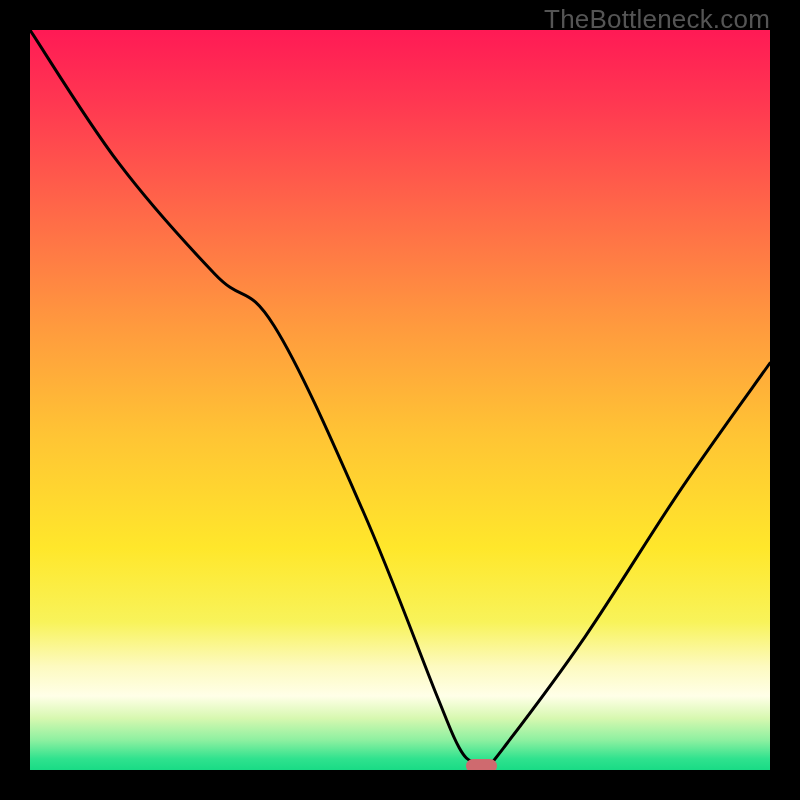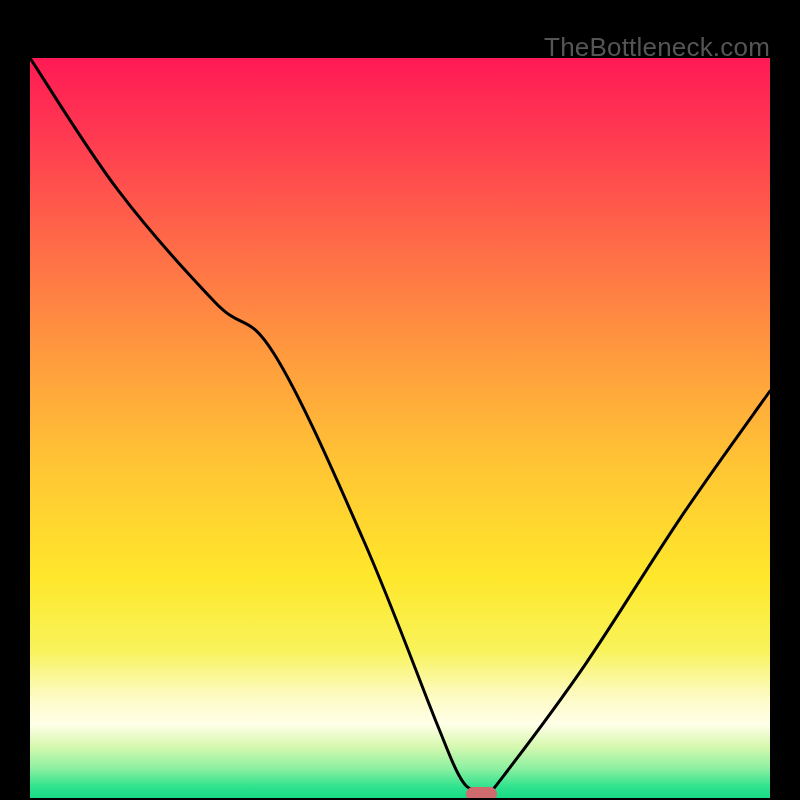--- a/index.html
+++ b/index.html
@@ -11,21 +11,20 @@
     overflow: hidden;
     font-family: Arial, Helvetica, sans-serif;
   }
   .frame {
     position: absolute;
     left: 0;
     top: 0;
     width: 800px;
     height: 724px;
     background: #000;
-    margin-top: 28px;
   }
   .plot-area {
     position: absolute;
     left: 30px;
     top: 30px;
     width: 740px;
     height: 740px;
     overflow: hidden;
   }
   .gradient {

